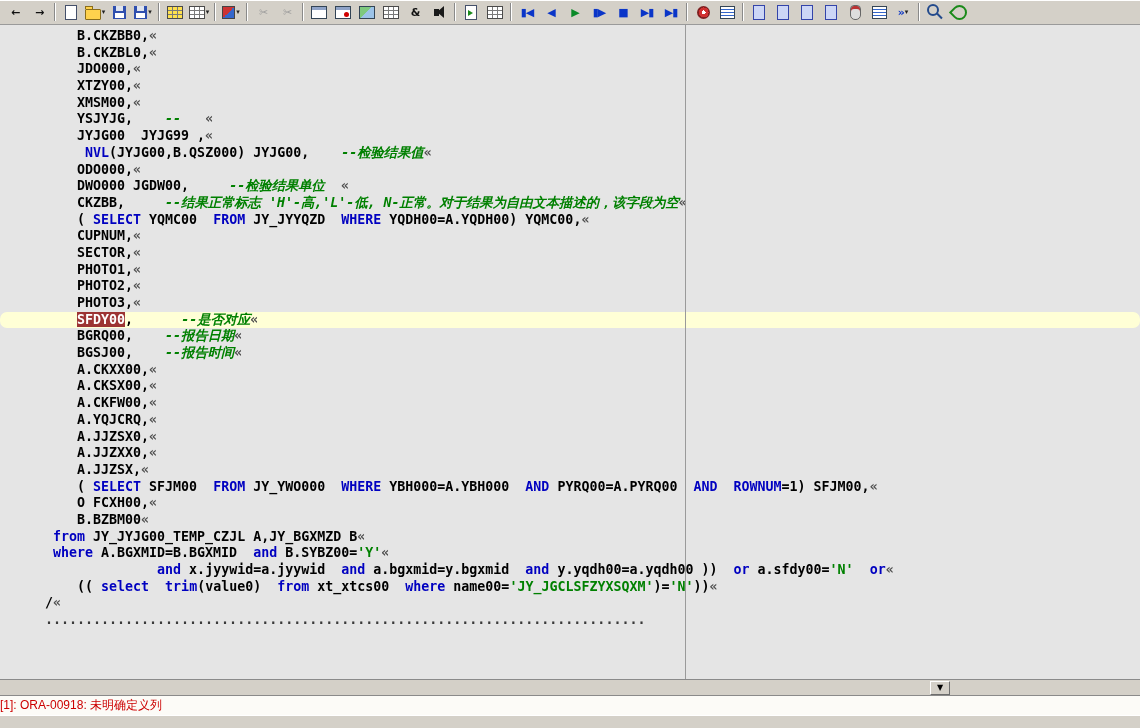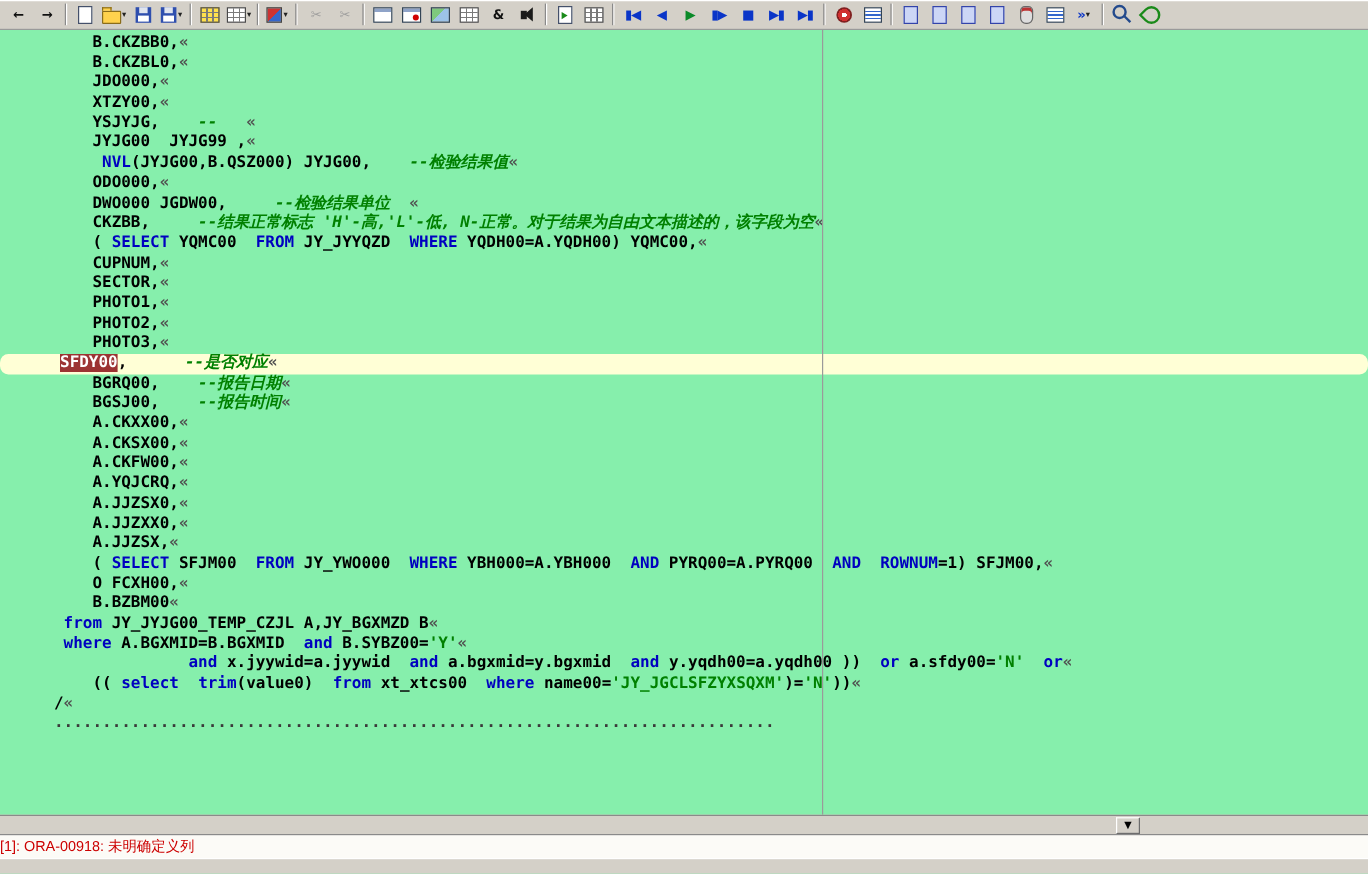--- a/index.html
+++ b/index.html
@@ -39,26 +39,26 @@
       border-left:5px solid #1a8a1a;border-top:3px solid transparent;border-bottom:3px solid transparent;}
   .ic-help{width:13px;height:13px;border-radius:50%;background:radial-gradient(circle,#ffffff 0 2px,#d03030 2px 5px,#802020 5px);}
   .ic-list{width:13px;height:11px;border:1px solid #345;background-color:#fff;
       background-image:repeating-linear-gradient(to bottom,transparent 0 2px,#3366cc 2px 3px);}
   .ic-mouse{width:9px;height:13px;background:#dddddd;border:1px solid #666;border-radius:4px 4px 5px 5px;box-shadow:inset 0 3px 0 #b33;}
   .ic-find{width:8px;height:8px;border:2px solid #234a8c;border-radius:50%;position:relative;margin:0 4px 4px 0;}
   .ic-find::after{content:'';position:absolute;width:7px;height:2px;background:#234a8c;right:-6px;bottom:-3px;transform:rotate(45deg);}
   .ic-logo{width:11px;height:11px;border:2px solid #1a8a1a;border-radius:50% 50% 50% 0;transform:rotate(45deg);}
 
   
-  .editor{flex:0 0 654px;height:654px;background:#86efac;position:relative;overflow:hidden;}
+  .editor{flex:0 0 654px;height:654px;background:#e5e5e5;position:relative;overflow:hidden;}
   .margin-line{position:absolute;left:685px;top:0;bottom:0;width:1px;background:var(--margin-line);z-index:2;}
   .code{padding:3px 0 0 45px;font-family:"DejaVu Sans Mono","Liberation Mono",monospace;
         font-size:13.3px;font-weight:bold;color:#000;}
   .line{height:16.7px;line-height:16.7px;white-space:pre;}
-  .line.hl{background:var(--line-highlight);margin-left:-45px;padding-left:18px;margin-right:-0px;border-radius:7px;}
+  .line.hl{background:var(--line-highlight);margin-left:-45px;padding-left:45px;margin-right:-0px;border-radius:7px;}
   .sg-p{color:#000000;}
   .sg-k{color:var(--keyword);padding-left:8px;}
   .sg-c{color:var(--comment);font-style:italic;}
   .sg-s{color:var(--string);}
   .sg-e{color:var(--eol-mark);}
   .sg-sel{color:var(--selection-fg);background:var(--selection-bg);}
   .sg-d{color:#3a3a3a;letter-spacing:0;}
 
   
   .scroll-strip{flex:0 0 15px;height:15px;background:var(--toolbar-bg);border-top:1px solid #8a8a8a;position:relative;}
@@ -202,20 +202,21 @@
         <span class="ic ic-logo"></span>
       </span>
     </div>
   <div class="editor">
     <div class="margin-line"></div>
     <div class="code">
         <div class="line"><span class="sg-p">    B.CKZBB0,</span><span class="sg-e">«</span></div>
         <div class="line"><span class="sg-p">    B.CKZBL0,</span><span class="sg-e">«</span></div>
         <div class="line"><span class="sg-p">    JDO000,</span><span class="sg-e">«</span></div>
         <div class="line"><span class="sg-p">    XTZY00,</span><span class="sg-e">«</span></div>
+        <div class="line"><span class="sg-p">    XMSM00,</span><span class="sg-e">«</span></div>
         <div class="line"><span class="sg-p">    YSJYJG,    </span><span class="sg-c">--</span><span class="sg-p">   </span><span class="sg-e">«</span></div>
         <div class="line"><span class="sg-p">    JYJG00  JYJG99 ,</span><span class="sg-e">«</span></div>
         <div class="line"><span class="sg-p">    </span><span class="sg-k">NVL</span><span class="sg-p">(JYJG00,B.QSZ000) JYJG00,    </span><span class="sg-c">--检验结果值</span><span class="sg-e">«</span></div>
         <div class="line"><span class="sg-p">    ODO000,</span><span class="sg-e">«</span></div>
         <div class="line"><span class="sg-p">    DWO000 JGDW00,     </span><span class="sg-c">--检验结果单位</span><span class="sg-p">  </span><span class="sg-e">«</span></div>
         <div class="line"><span class="sg-p">    CKZBB,     </span><span class="sg-c">--结果正常标志 'H'-高,'L'-低, N-正常。对于结果为自由文本描述的，该字段为空</span><span class="sg-e">«</span></div>
         <div class="line"><span class="sg-p">    (</span><span class="sg-k">SELECT</span><span class="sg-p"> YQMC00 </span><span class="sg-k">FROM</span><span class="sg-p"> JY_JYYQZD </span><span class="sg-k">WHERE</span><span class="sg-p"> YQDH00=A.YQDH00) YQMC00,</span><span class="sg-e">«</span></div>
         <div class="line"><span class="sg-p">    CUPNUM,</span><span class="sg-e">«</span></div>
         <div class="line"><span class="sg-p">    SECTOR,</span><span class="sg-e">«</span></div>
         <div class="line"><span class="sg-p">    PHOTO1,</span><span class="sg-e">«</span></div>

